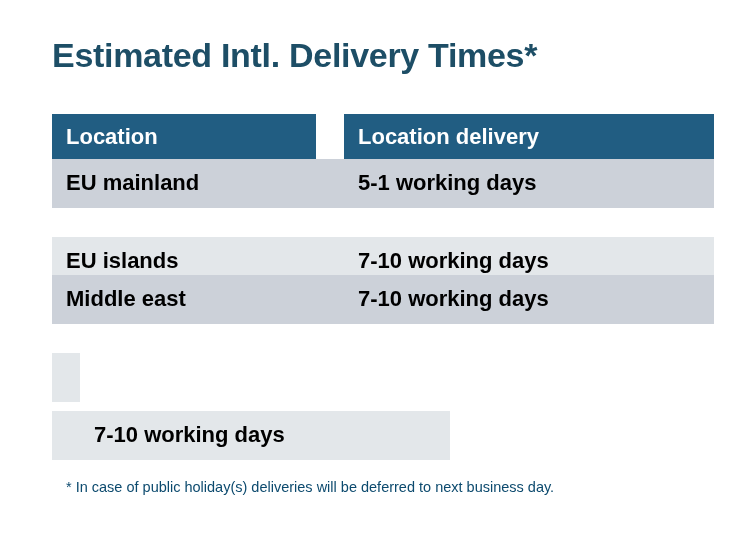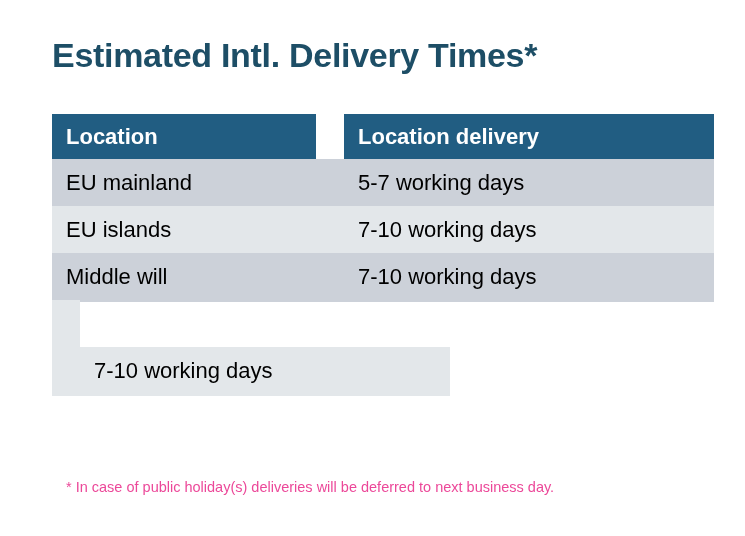--- a/index.html
+++ b/index.html
@@ -72,43 +72,45 @@
     font-size: 22px;
     font-weight: bold;
     height: 45px;
   }
   .header-row .col-gap {
     background: #ffffff;
   }
 
   
   .body-row {
-    height: 47px;
+    height: 58px;
+    font-weight: bold;
   }
   .body-row .cell {
     font-size: 22px;
     color: #000000;
     height: 48.5px;
   }
   .body-row.shade-dark .cell {
     background: #ccd1d9;
   }
   .body-row.shade-light .cell {
     background: #e3e7ea;
+    margin-top: 20px;
   }
   .body-row .col-gap {
     background: #ffffff;
   }
 
   .footnote {
     position: absolute;
     left: 66px;
     top: 479px;
     font-size: 14.5px;
-    color: #ec4899;
+    color: #0c4a6e;
     white-space: nowrap;
   }
 </style>
 </head>
 <body>
 
 <div class="page">
 
   <div class="title">Estimated Intl. Delivery Times*</div>
 
@@ -116,31 +118,31 @@
 
     <div class="row header-row">
       <div class="cell col-location">Location</div>
       <div class="cell col-gap"></div>
       <div class="cell col-delivery">Location delivery</div>
     </div>
 
     <div class="row body-row shade-dark">
       <div class="cell col-location">EU mainland</div>
       <div class="cell col-gap"></div>
-      <div class="cell col-delivery">5-7 working days</div>
+      <div class="cell col-delivery">5-1 working days</div>
     </div>
 
     <div class="row body-row shade-light">
       <div class="cell col-location">EU islands</div>
       <div class="cell col-gap"></div>
       <div class="cell col-delivery">7-10 working days</div>
     </div>
 
     <div class="row body-row shade-dark">
-      <div class="cell col-location">Middle will</div>
+      <div class="cell col-location">Middle east</div>
       <div class="cell col-gap"></div>
       <div class="cell col-delivery">7-10 working days</div>
     </div>
 
     <div class="row body-row shade-light">
       <div class="cell col-gap"></div>
     </div>
 
 
     <div class="row body-row shade-light">

